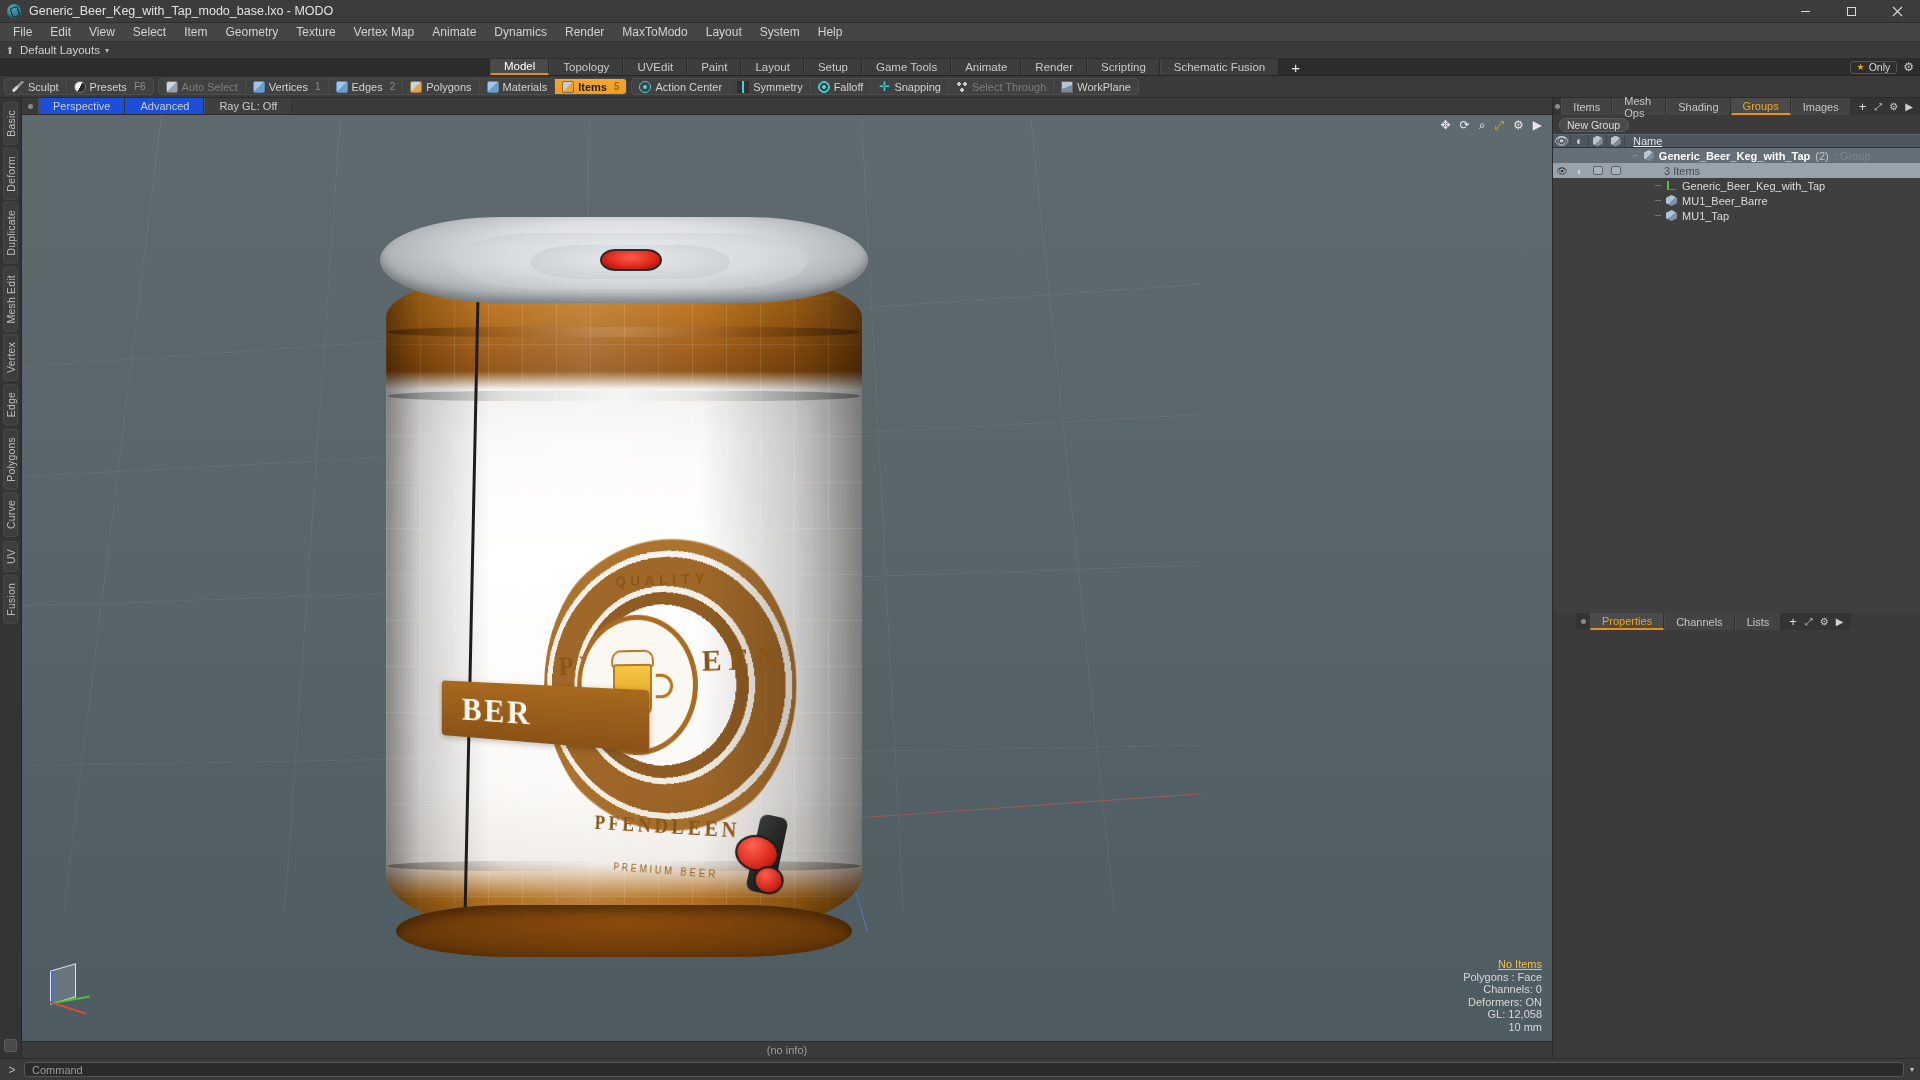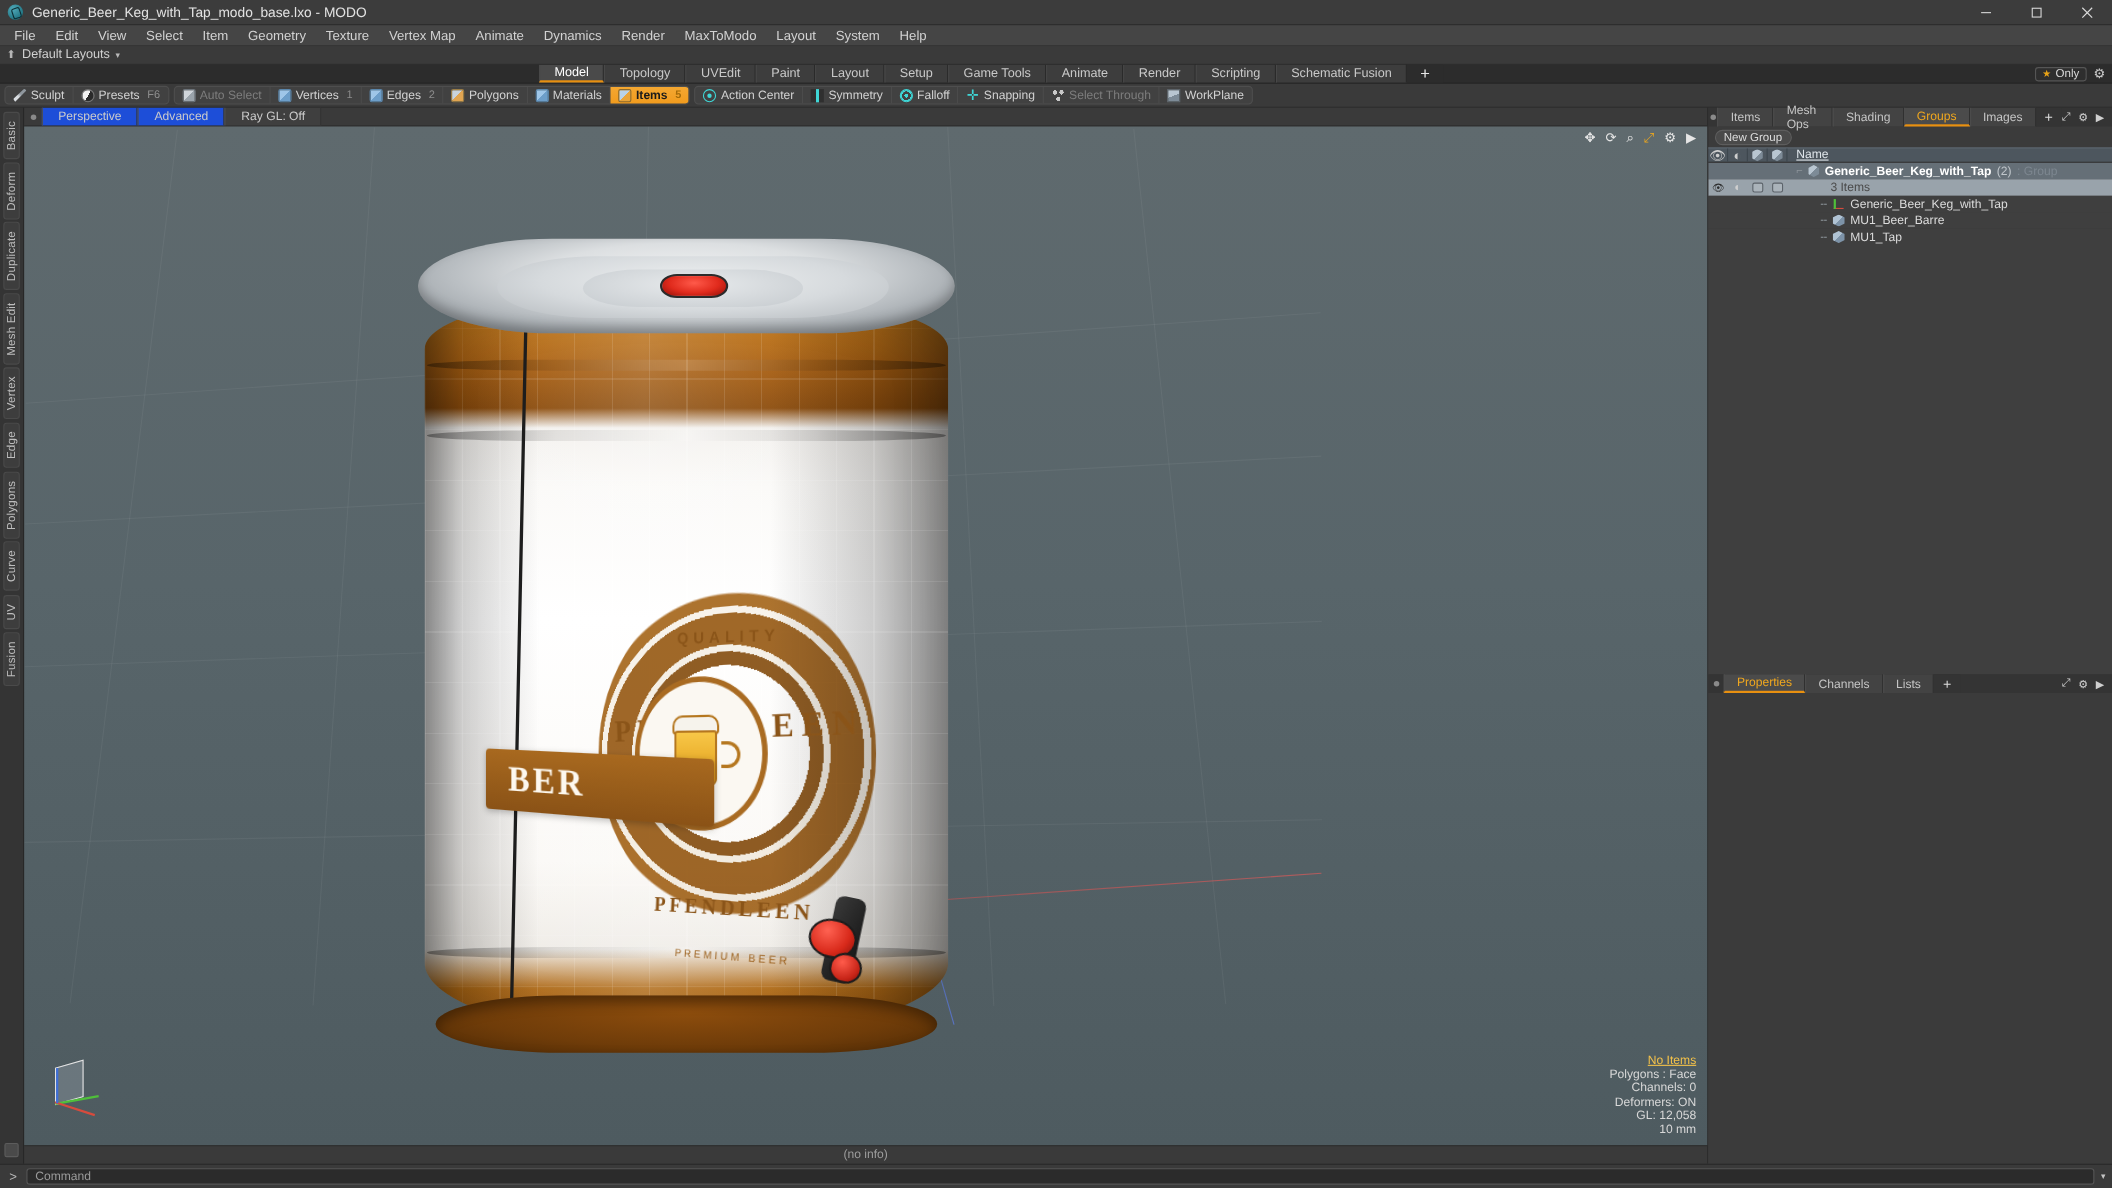--- a/index.html
+++ b/index.html
@@ -296,21 +296,21 @@
     background:linear-gradient(135deg,#b9c6d1 0 50%,#7d8b97 50% 100%);
     clip-path:polygon(50% 0,100% 25%,100% 75%,50% 100%,0 75%,0 25%);}
   .rsq{ width:10px;height:9px;border:1px solid #5c636a;border-radius:2px;background:#aab3ba;}
   .axisico{ width:11px;height:11px;position:relative;display:inline-block;}
   .axisico:before{content:"";position:absolute;left:1px;bottom:1px;width:9px;height:1.5px;background:#d64b3d;}
   .axisico:after{content:"";position:absolute;left:1px;bottom:1px;width:1.5px;height:9px;background:#4fbf3a;}
   .meshico{ width:11px;height:11px;display:inline-block;
     background:linear-gradient(135deg,#b0c3d4 0 50%,#7d93a8 50% 100%);
     clip-path:polygon(50% 0,100% 25%,100% 75%,50% 100%,0 75%,0 25%);}
   .dash{ color:#8d959b; font-size:10px;}
-  .rp-bottom{ height:445px; background:#3b3b3b; flex:none; display:flex; flex-direction:column;}
+  .rp-bottom{ height:445px; background:#3b3b3b; flex:none; display:flex; flex-direction:row;padding-left:23px;}
   .rp-empty{ flex:1; background:#3b3b3b;}
 
   
   .cmdbar{ height:22px; background:#3a3a3a; display:flex; align-items:center;
     flex:none; border-top:1px solid #2b2b2b; padding:0 6px; gap:6px;}
   .cmd-prompt{ color:#b9b9b9; font-size:12px; width:12px; text-align:center;}
   .cmd-input{ flex:1; height:15px; background:#2b2b2b; border:1px solid #555;
     border-radius:3px; color:#9a9a9a; font-size:11px; display:flex; align-items:center;
     padding-left:7px;}
   .cmd-caret{ color:#c4c4c4; font-size:8px; }

